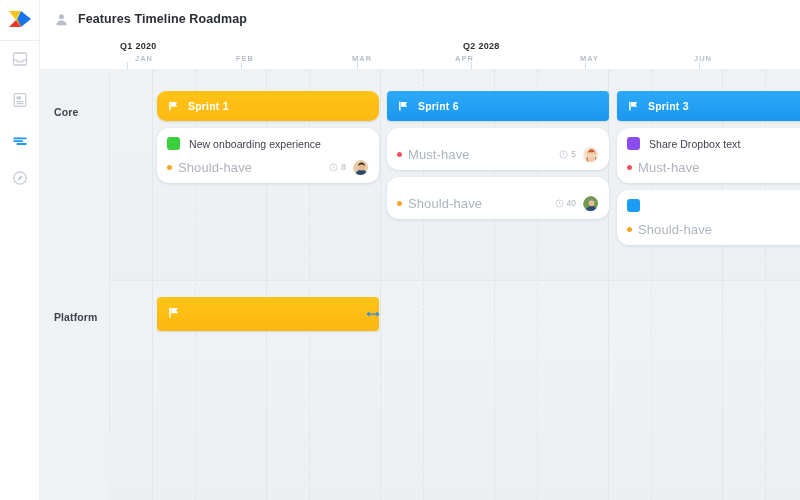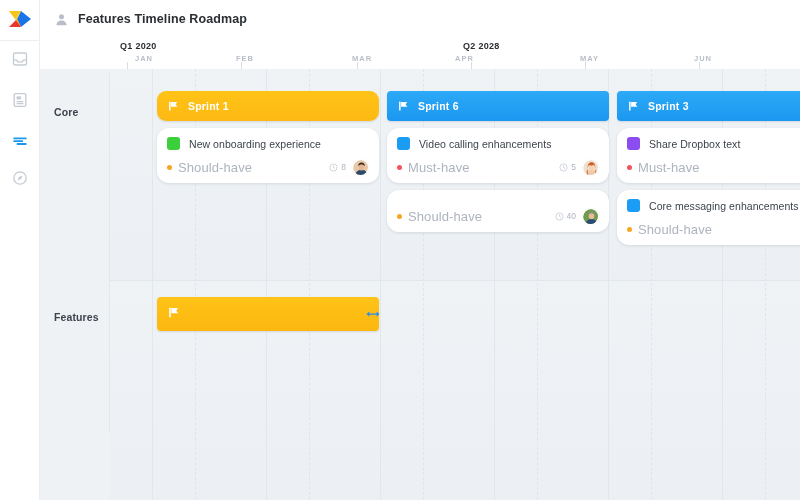--- a/index.html
+++ b/index.html
@@ -287,21 +287,21 @@
     <div class="vgrid" style="left:269px"></div>
     <div class="vgrid" style="left:383px"></div>
     <div class="vgrid" style="left:497px"></div>
     <div class="vgrid" style="left:611px"></div>
     <div class="vgrid" style="left:725px"></div>
 
     <div class="hrow-div" style="top:211px"></div>
 
     <div id="labelcol">
       <span class="row-label" style="top:33px">Core</span>
-      <span class="row-label" style="top:238px">Features</span>
+      <span class="row-label" style="top:238px">Platform</span>
     </div>
 
     <div class="sprint-group" style="left:117px; top:22px; width:222px">
       <div class="sprint-bar orange">
         <span class="flag">
           <svg width="12" height="12" viewBox="0 0 12 12">
             <rect x="1.1" y="1.4" width="1.5" height="9.2" rx=".6" fill="#fff"></rect>
             <path d="M3.1 1.9h6.2l-1.7 2.4 1.7 2.4H3.1z" fill="#fff"></path>
           </svg>
         </span>
@@ -344,24 +344,20 @@
         <span class="flag">
           <svg width="12" height="12" viewBox="0 0 12 12">
             <rect x="1.1" y="1.4" width="1.5" height="9.2" rx=".6" fill="#fff"></rect>
             <path d="M3.1 1.9h6.2l-1.7 2.4 1.7 2.4H3.1z" fill="#fff"></path>
           </svg>
         </span>
         <span class="sprint-name">Sprint 6</span>
       </div>
 
       <div class="feature-card">
-        <div class="feature-top">
-          <span class="swatch" style="background:#1b9cf5"></span>
-          <span class="feature-title">Video calling enhancements</span>
-        </div>
         <div class="feature-bottom">
           <span class="prio-dot" style="background:#f4525c"></span>
           <span class="prio-text">Must-have</span>
           <span class="meta-right">
             <span class="est-wrap">
               <span>
                 <svg width="9" height="9" viewBox="0 0 12 12" fill="none" stroke="#c0c6d0" stroke-width="1">
                   <circle cx="6" cy="6" r="4.8"></circle>
                     <path d="M6 3.3V6l2 1.2"></path>
                 </svg>
@@ -427,21 +423,20 @@
         <div class="feature-bottom">
           <span class="prio-dot" style="background:#f4525c"></span>
           <span class="prio-text">Must-have</span>
 
         </div>
       </div>
 
       <div class="feature-card">
         <div class="feature-top">
           <span class="swatch" style="background:#1b9cf5"></span>
-          <span class="feature-title">Core messaging enhancements</span>
         </div>
         <div class="feature-bottom">
           <span class="prio-dot" style="background:#f5a623"></span>
           <span class="prio-text">Should-have</span>
 
         </div>
       </div>
     </div>
 
     <div id="platform-bar" style="left:117px; top:228px; width:222px">

